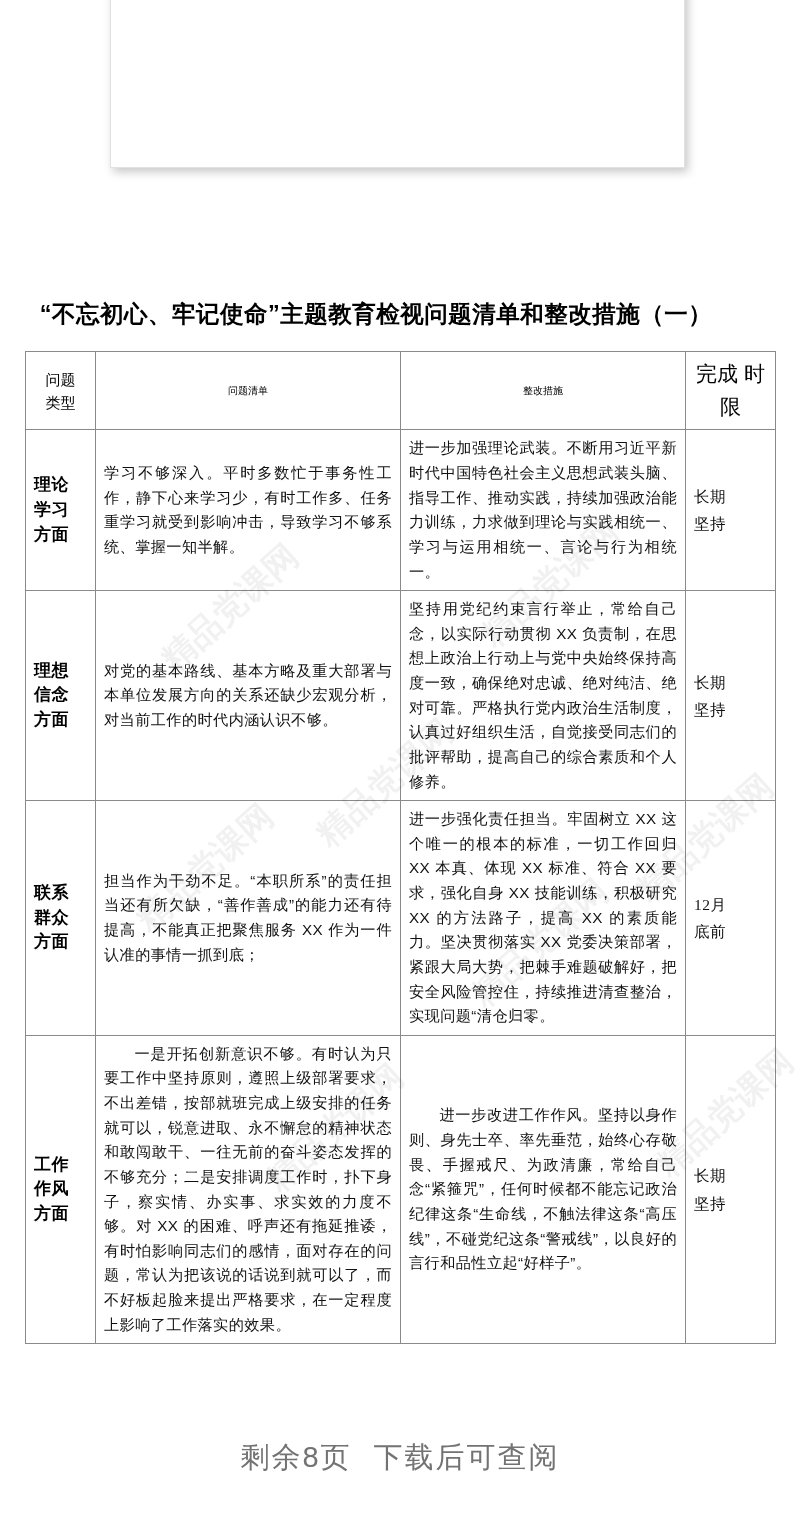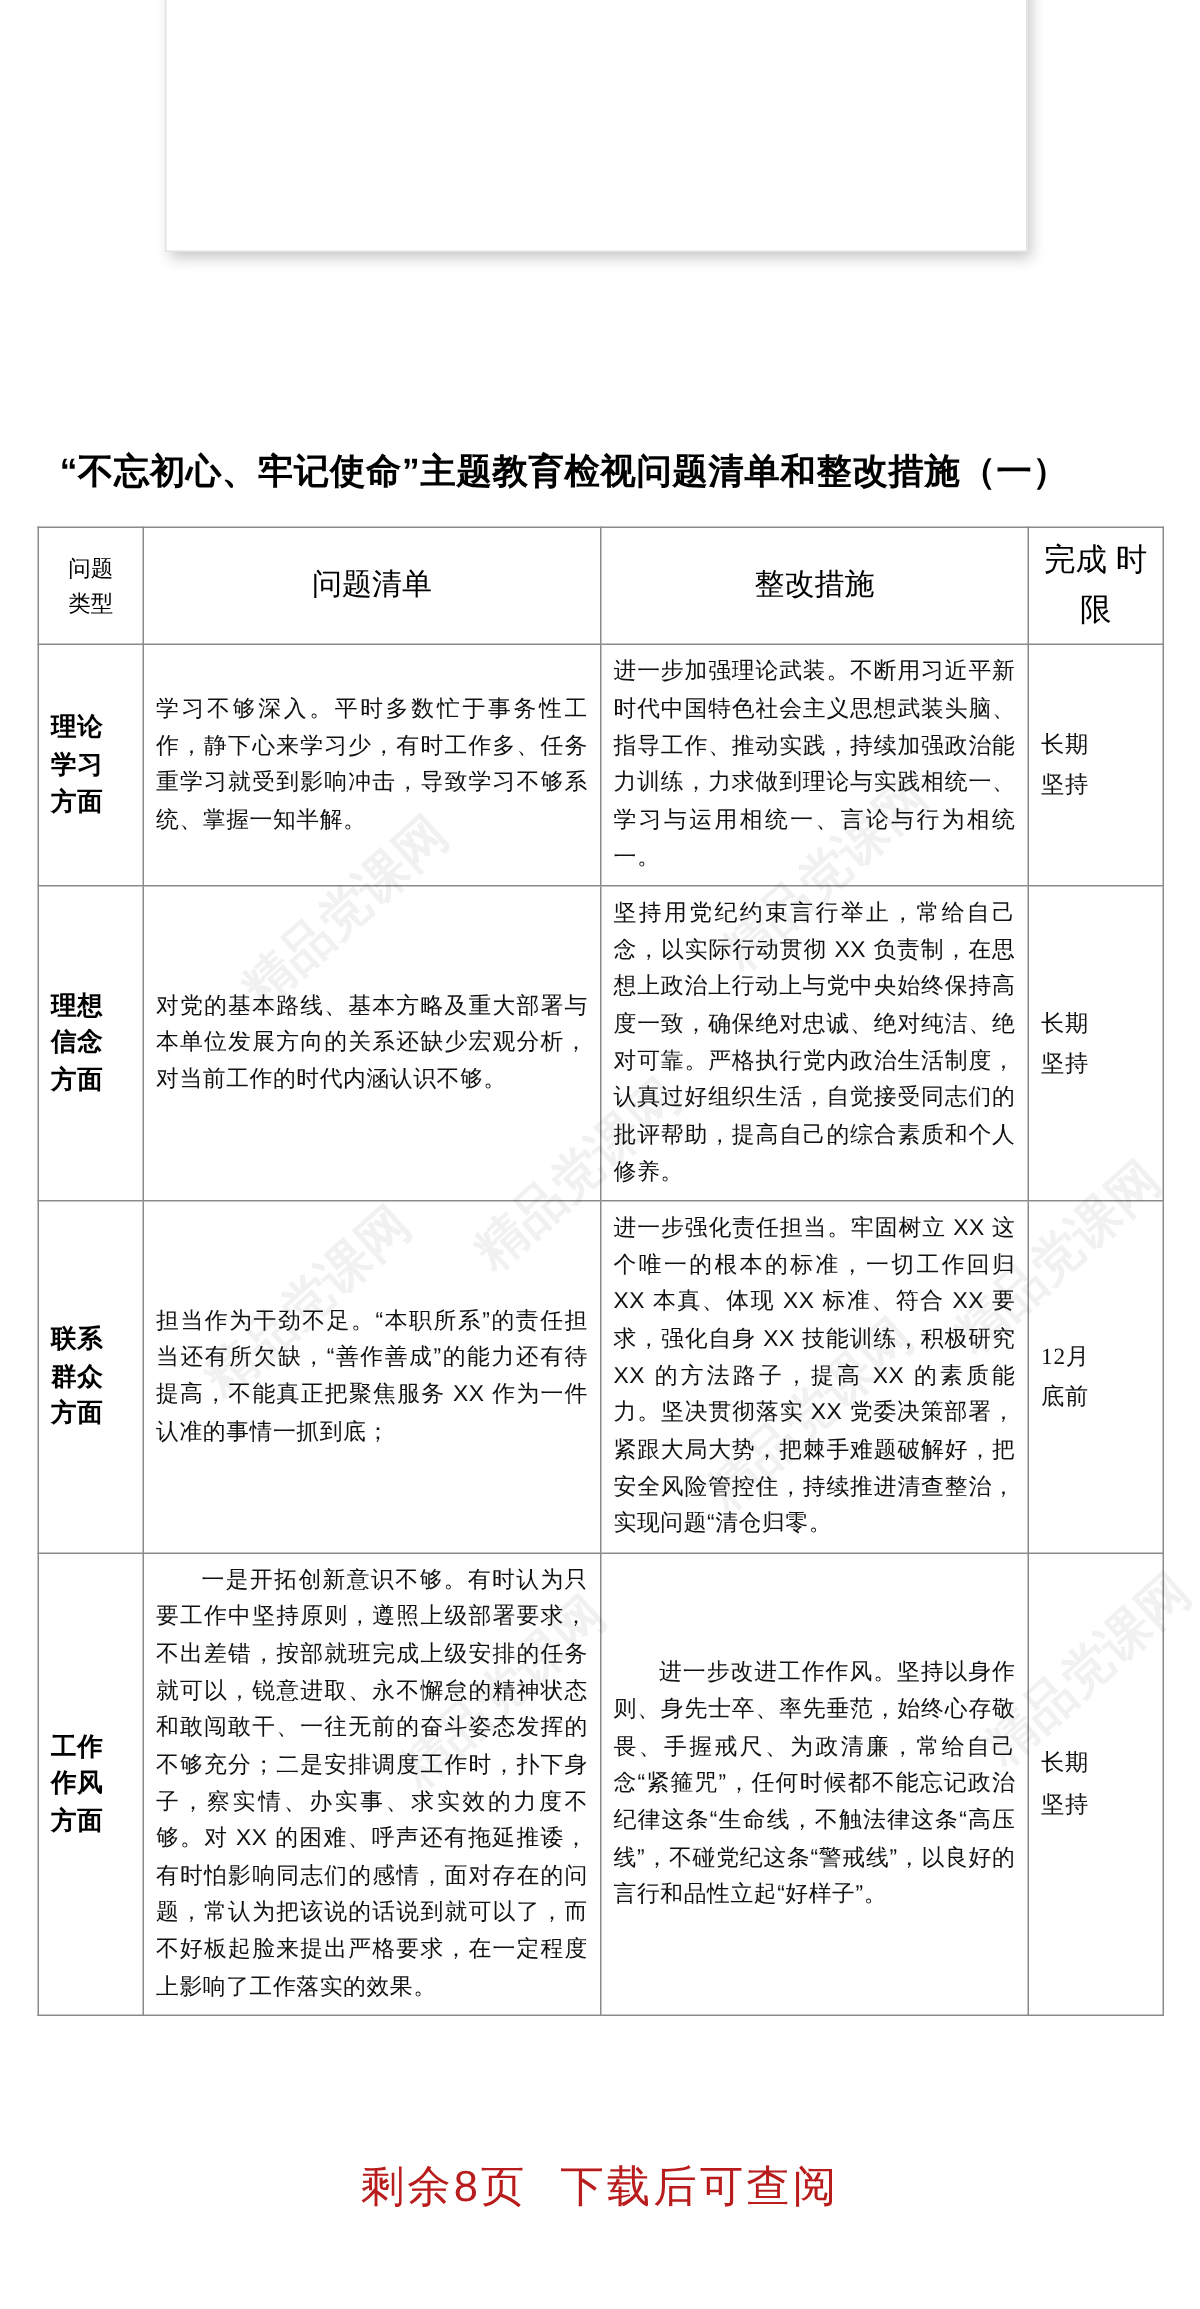--- a/index.html
+++ b/index.html
@@ -71,21 +71,21 @@
   }
 
   col.c-type  { width: 70px; }
   col.c-prob  { width: 305px; }
   col.c-fix   { width: 285px; }
   col.c-time  { width: 90px; }
 
   
   thead th {
     font-family: "Liberation Sans", "DejaVu Sans", sans-serif;
-    font-size: 20px;
+    font-size: 10px;
     font-weight: 400;
     text-align: center;
     line-height: 1.55;
     height: 68px;
     color: #000;
   }
   thead th.h-type { font-size: 15px; }
   thead th.h-time { font-size: 21px; }
 
   
@@ -141,21 +141,21 @@
 
   
   .footer {
     position: absolute;
     left: 0;
     top: 1438px;
     width: 800px;
     text-align: center;
     font-family: "Liberation Sans", "DejaVu Sans", sans-serif;
     font-size: 29px;
-    color: #b91c1c;
+    color: #737373;
     letter-spacing: 2px;
     z-index: 8;
   }
   .footer .gap { display: inline-block; width: 22px; }
 </style>
 </head>
 <body>
 
 <div class="preview-card-wrap">
   <div class="preview-card"></div>

